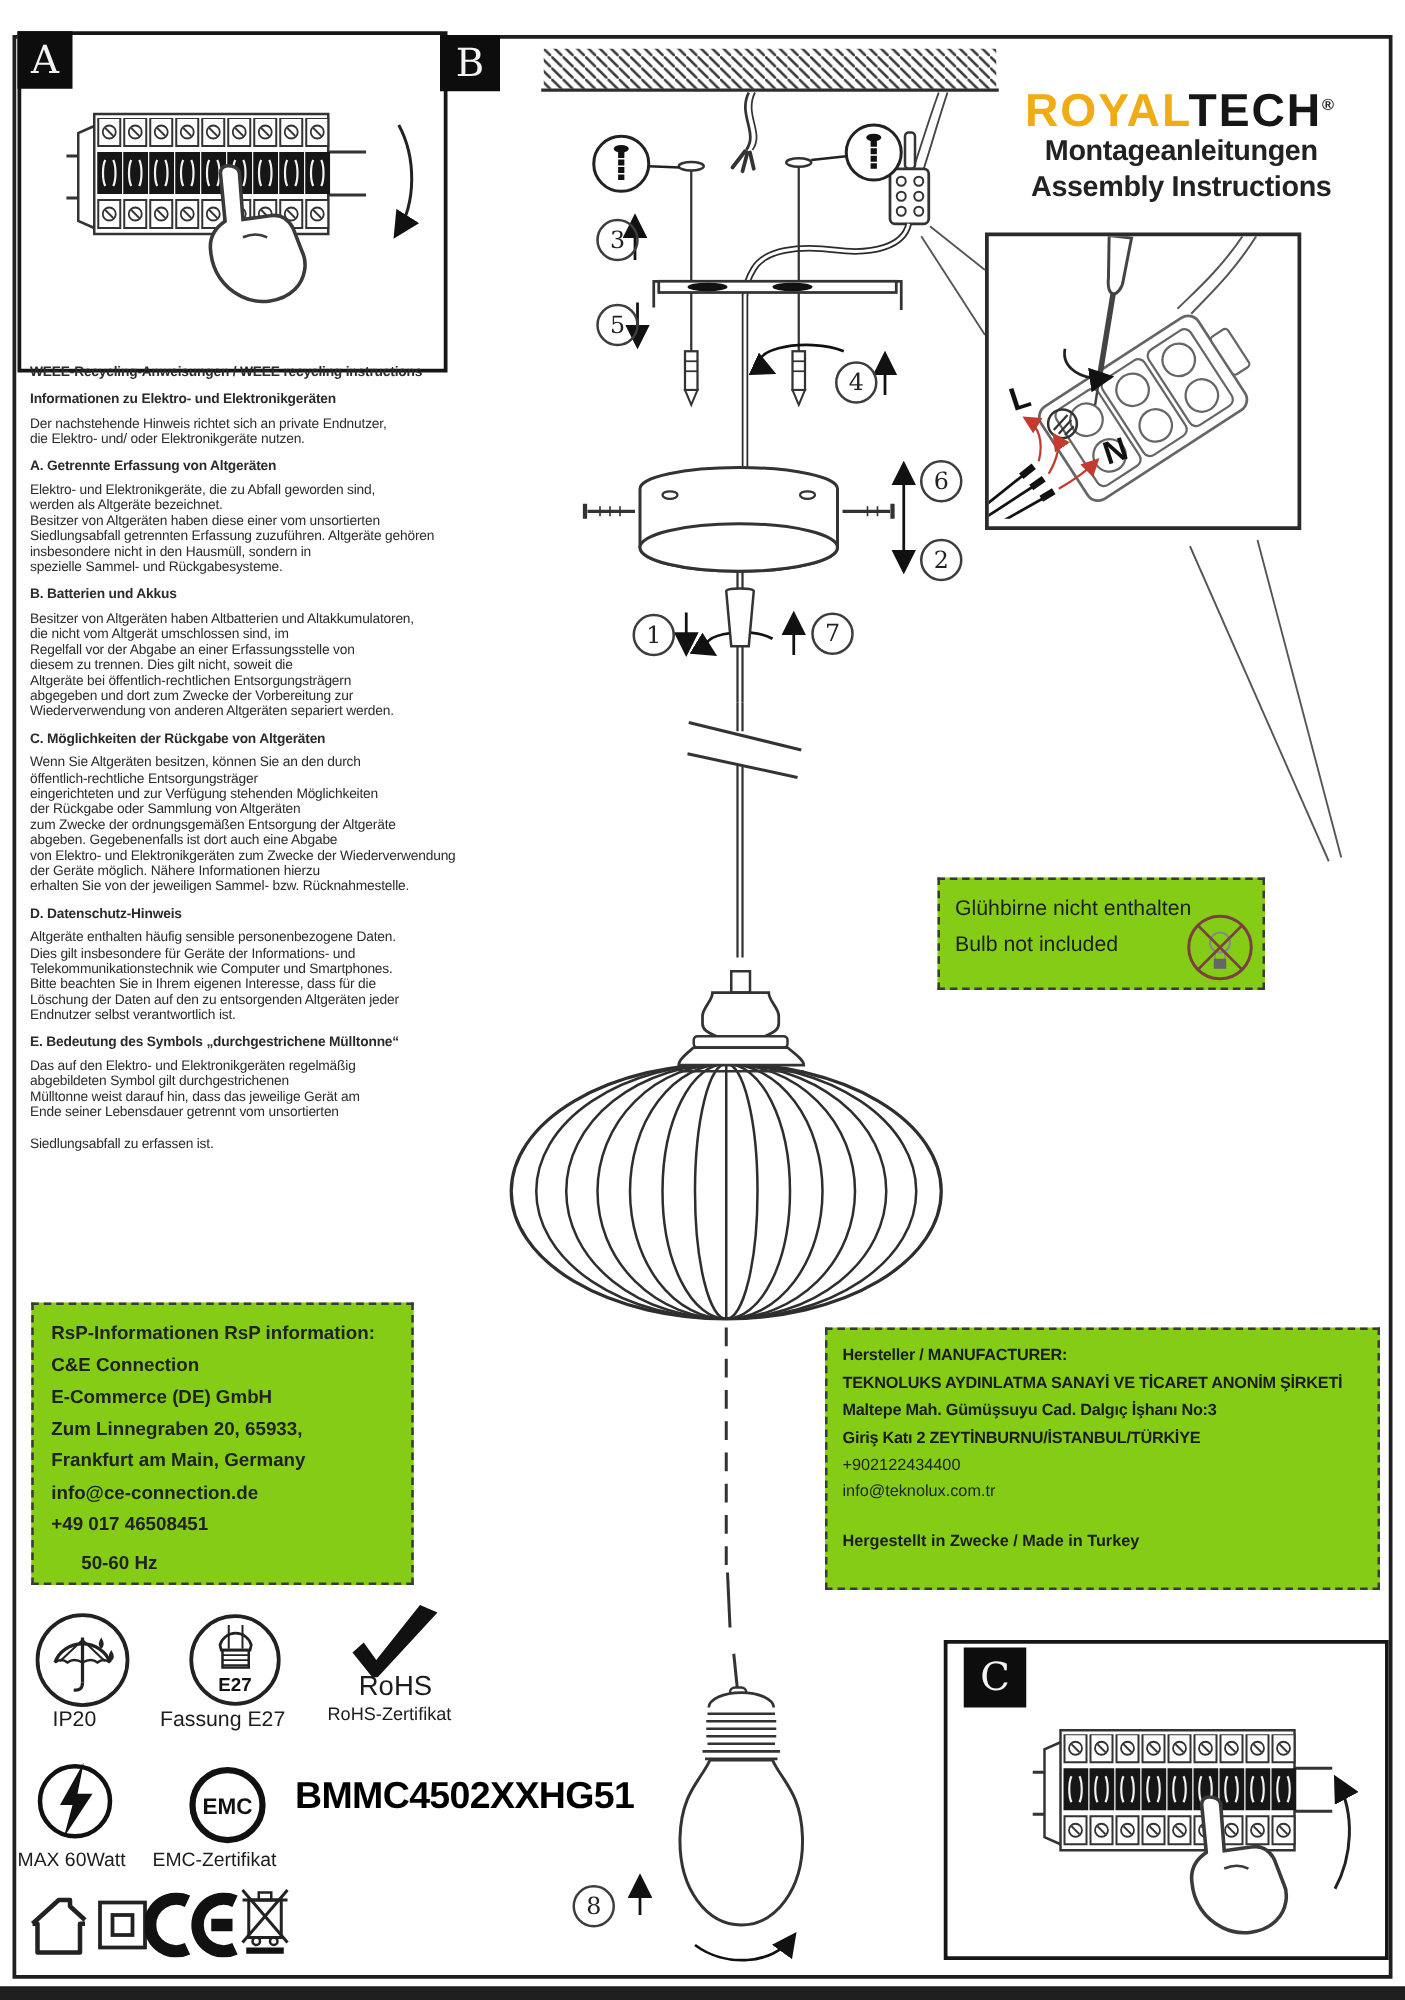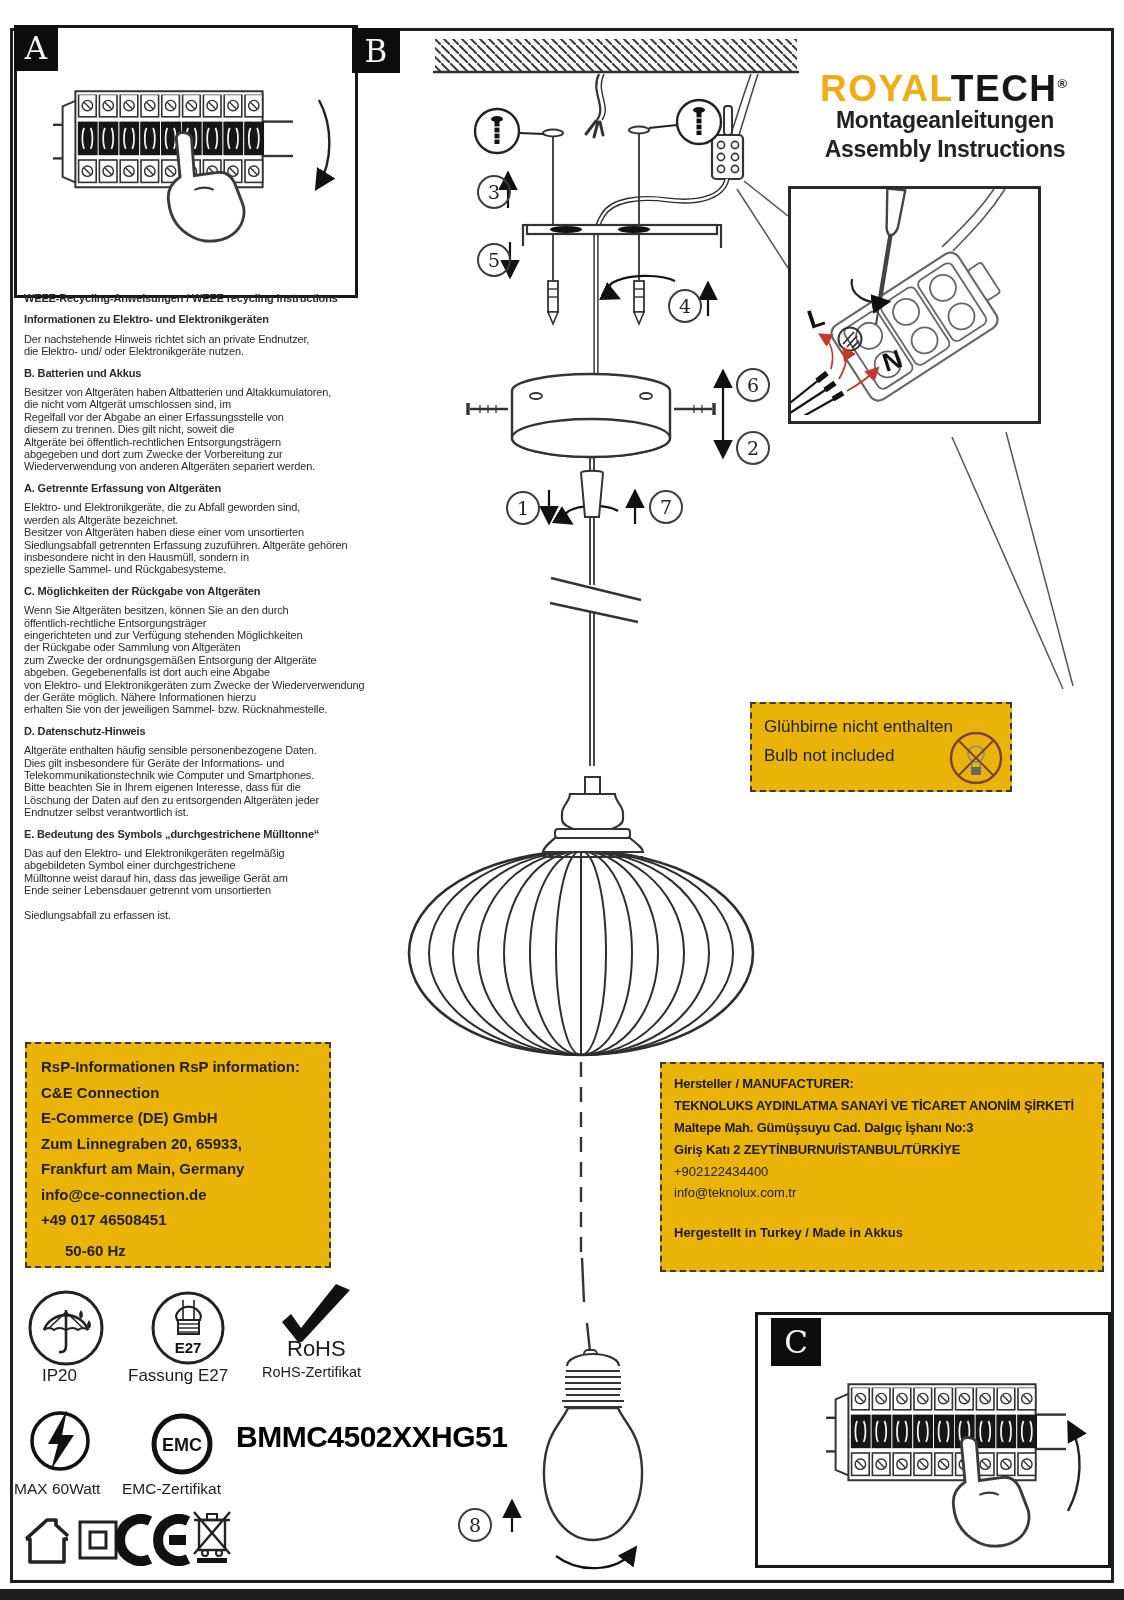--- a/index.html
+++ b/index.html
@@ -19,21 +19,21 @@
   .logo .gold{color:#F1AC15;}
   .logo .blk{color:#161616;}
   .logo sup{font-size:13px;letter-spacing:0;}
   .hdr{left:790px;top:106px;width:310px;text-align:center;z-index:3;font-weight:bold;font-size:23px;line-height:29px;letter-spacing:-0.3px;color:#222;}
   
   .weee{left:24px;top:292px;width:406px;z-index:2;font-size:11px;line-height:12.4px;letter-spacing:-0.15px;color:#2b2b2b;}
   .weee-title{font-weight:bold;margin-bottom:9px;}
   .ws-h{font-weight:bold;margin:9px 0 7px 0;}
   .ws-b{white-space:pre-line;}
   
-  .dashedbox{border:2px dashed #3a3a3a;background:#eab308;z-index:2;}
+  .dashedbox{border:2px dashed #3a3a3a;background:#84cc16;z-index:2;}
   .rsp{left:25px;top:1042px;width:306px;height:226px;padding:10px 0 0 14px;box-sizing:border-box;}
   .rsp-line{font-weight:bold;font-size:15px;line-height:25.5px;color:#222;}
   .rsp-line:last-child{margin-top:5px;margin-left:24px;}
   .mfr{left:660px;top:1062px;width:444px;height:210px;padding:9px 0 0 12px;box-sizing:border-box;}
   .mfr-b{font-weight:bold;font-size:13px;line-height:22px;letter-spacing:-0.2px;color:#1c1c1c;white-space:nowrap;}
   .mfr-r{font-size:13px;line-height:21px;color:#222;}
   .mfr-made{font-weight:bold;font-size:13px;color:#1c1c1c;margin-top:22px;}
   .bulbnote{left:750px;top:702px;width:262px;height:90px;padding:8px 0 0 12px;box-sizing:border-box;font-size:17px;line-height:29px;color:#1e1e1e;}
   .bulbnote .ic{position:absolute;right:6px;top:26px;}
   
@@ -288,38 +288,38 @@
   <div class="abs weee">
     <div class="weee-title">WEEE-Recycling-Anweisungen / WEEE recycling instructions</div>
     <div>
     <div class="weee-section">
       <div class="ws-h">Informationen zu Elektro- und Elektronikgeräten</div>
       <div class="ws-b">Der nachstehende Hinweis richtet sich an private Endnutzer,
  die Elektro- und/ oder Elektronikgeräte nutzen.</div>
     </div>
 
     <div class="weee-section">
+      <div class="ws-h">A. Getrennte Erfassung von Altgeräten</div>
+      <div class="ws-b">Elektro- und Elektronikgeräte, die zu Abfall geworden sind,
+ werden als Altgeräte bezeichnet.
+Besitzer von Altgeräten haben diese einer vom unsortierten
+Siedlungsabfall getrennten Erfassung zuzuführen. Altgeräte gehören
+insbesondere nicht in den Hausmüll, sondern in
+spezielle Sammel- und Rückgabesysteme.</div>
+    </div>
+
+    <div class="weee-section">
       <div class="ws-h">B. Batterien und Akkus</div>
       <div class="ws-b">Besitzer von Altgeräten haben Altbatterien und Altakkumulatoren,
  die nicht vom Altgerät umschlossen sind, im
 Regelfall vor der Abgabe an einer Erfassungsstelle von
 diesem zu trennen. Dies gilt nicht, soweit die
 Altgeräte bei öffentlich-rechtlichen Entsorgungsträgern
 abgegeben und dort zum Zwecke der Vorbereitung zur
 Wiederverwendung von anderen Altgeräten separiert werden.</div>
-    </div>
-
-    <div class="weee-section">
-      <div class="ws-h">A. Getrennte Erfassung von Altgeräten</div>
-      <div class="ws-b">Elektro- und Elektronikgeräte, die zu Abfall geworden sind,
- werden als Altgeräte bezeichnet.
-Besitzer von Altgeräten haben diese einer vom unsortierten
-Siedlungsabfall getrennten Erfassung zuzuführen. Altgeräte gehören
-insbesondere nicht in den Hausmüll, sondern in
-spezielle Sammel- und Rückgabesysteme.</div>
     </div>
 
     <div class="weee-section">
       <div class="ws-h">C. Möglichkeiten der Rückgabe von Altgeräten</div>
       <div class="ws-b">Wenn Sie Altgeräten besitzen, können Sie an den durch
 öffentlich-rechtliche Entsorgungsträger
 eingerichteten und zur Verfügung stehenden Möglichkeiten
 der Rückgabe oder Sammlung von Altgeräten
  zum Zwecke der ordnungsgemäßen Entsorgung der Altgeräte
 abgeben. Gegebenenfalls ist dort auch eine Abgabe
@@ -334,21 +334,21 @@
 Dies gilt insbesondere für Geräte der Informations- und
 Telekommunikationstechnik wie Computer und Smartphones.
  Bitte beachten Sie in Ihrem eigenen Interesse, dass für die
 Löschung der Daten auf den zu entsorgenden Altgeräten jeder
 Endnutzer selbst verantwortlich ist.</div>
     </div>
 
     <div class="weee-section">
       <div class="ws-h">E. Bedeutung des Symbols „durchgestrichene Mülltonne“</div>
       <div class="ws-b">Das auf den Elektro- und Elektronikgeräten regelmäßig
- abgebildeten Symbol einer durchgestrichene
+ abgebildeten Symbol gilt durchgestrichenen
 Mülltonne weist darauf hin, dass das jeweilige Gerät am
 Ende seiner Lebensdauer getrennt vom unsortierten
 
 Siedlungsabfall zu erfassen ist.</div>
     </div>
   </div>
   </div>
 
   <div class="abs wirebox">
     <svg width="241" height="226" viewBox="0 0 241 226">
@@ -428,21 +428,21 @@
     <div>
         <div class="mfr-b">Hersteller / MANUFACTURER:</div>
         <div class="mfr-b">TEKNOLUKS AYDINLATMA SANAYİ VE TİCARET ANONİM ŞİRKETİ</div>
         <div class="mfr-b">Maltepe Mah. Gümüşsuyu Cad. Dalgıç İşhanı No:3</div>
         <div class="mfr-b">Giriş Katı 2 ZEYTİNBURNU/İSTANBUL/TÜRKİYE</div>
       </div>
     <div>
         <div class="mfr-r">+902122434400</div>
         <div class="mfr-r">info@teknolux.com.tr</div>
       </div>
-    <div class="mfr-made">Hergestellt in Turkey / Made in Akkus</div>
+    <div class="mfr-made">Hergestellt in Zwecke / Made in Turkey</div>
   </div>
 
   <svg class="abs z2" style="left:26px;top:1288px" width="80" height="80" viewBox="0 0 80 80">
     <circle cx="40" cy="40" r="36" fill="none" stroke="#222" stroke-width="3"></circle>
     <path d="M18,42 A23,21 0 0 1 62,42" fill="none" stroke="#222" stroke-width="2.6"></path>
     <path d="M18,42 Q23,38 28,42 Q33,38 40,42 Q47,38 52,42 Q57,38 62,42" fill="none" stroke="#222" stroke-width="2"></path>
     <line x1="40" y1="22" x2="40" y2="58" stroke="#222" stroke-width="2.6"></line>
     <line x1="40" y1="24" x2="22" y2="41" stroke="#222" stroke-width="1.6"></line>
     <line x1="40" y1="24" x2="58" y2="41" stroke="#222" stroke-width="1.6"></line>
     <path d="M40,58 Q40,65 33,64" fill="none" stroke="#222" stroke-width="2.6"></path>

